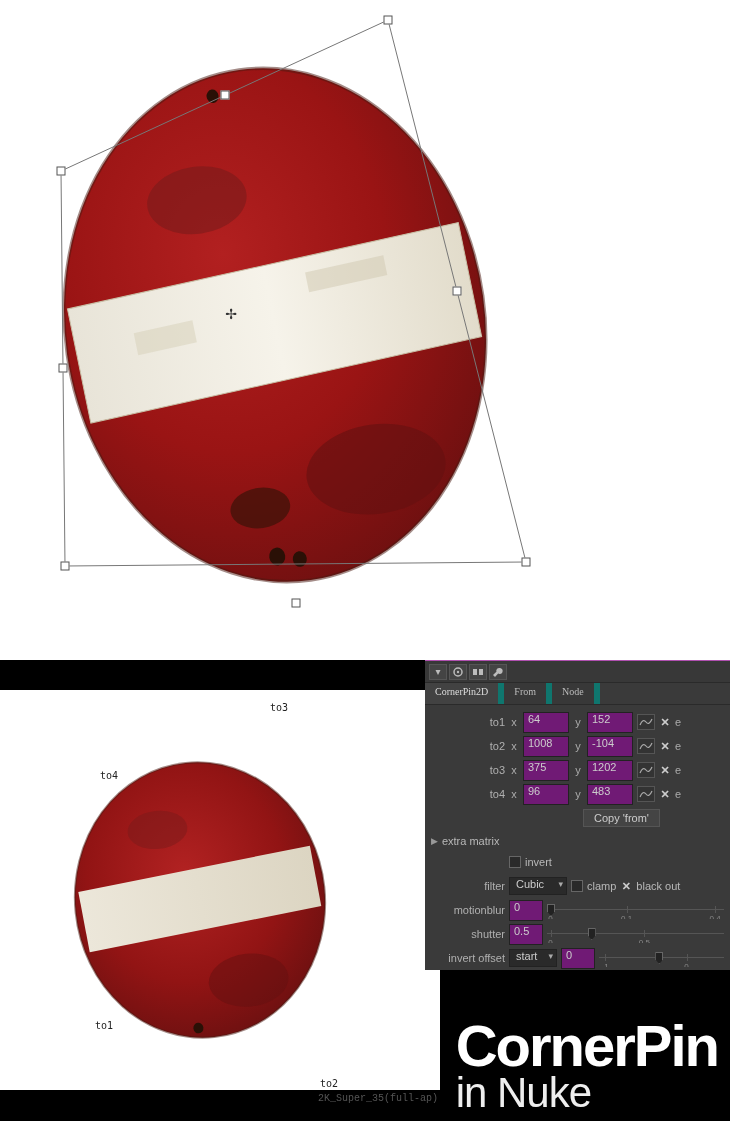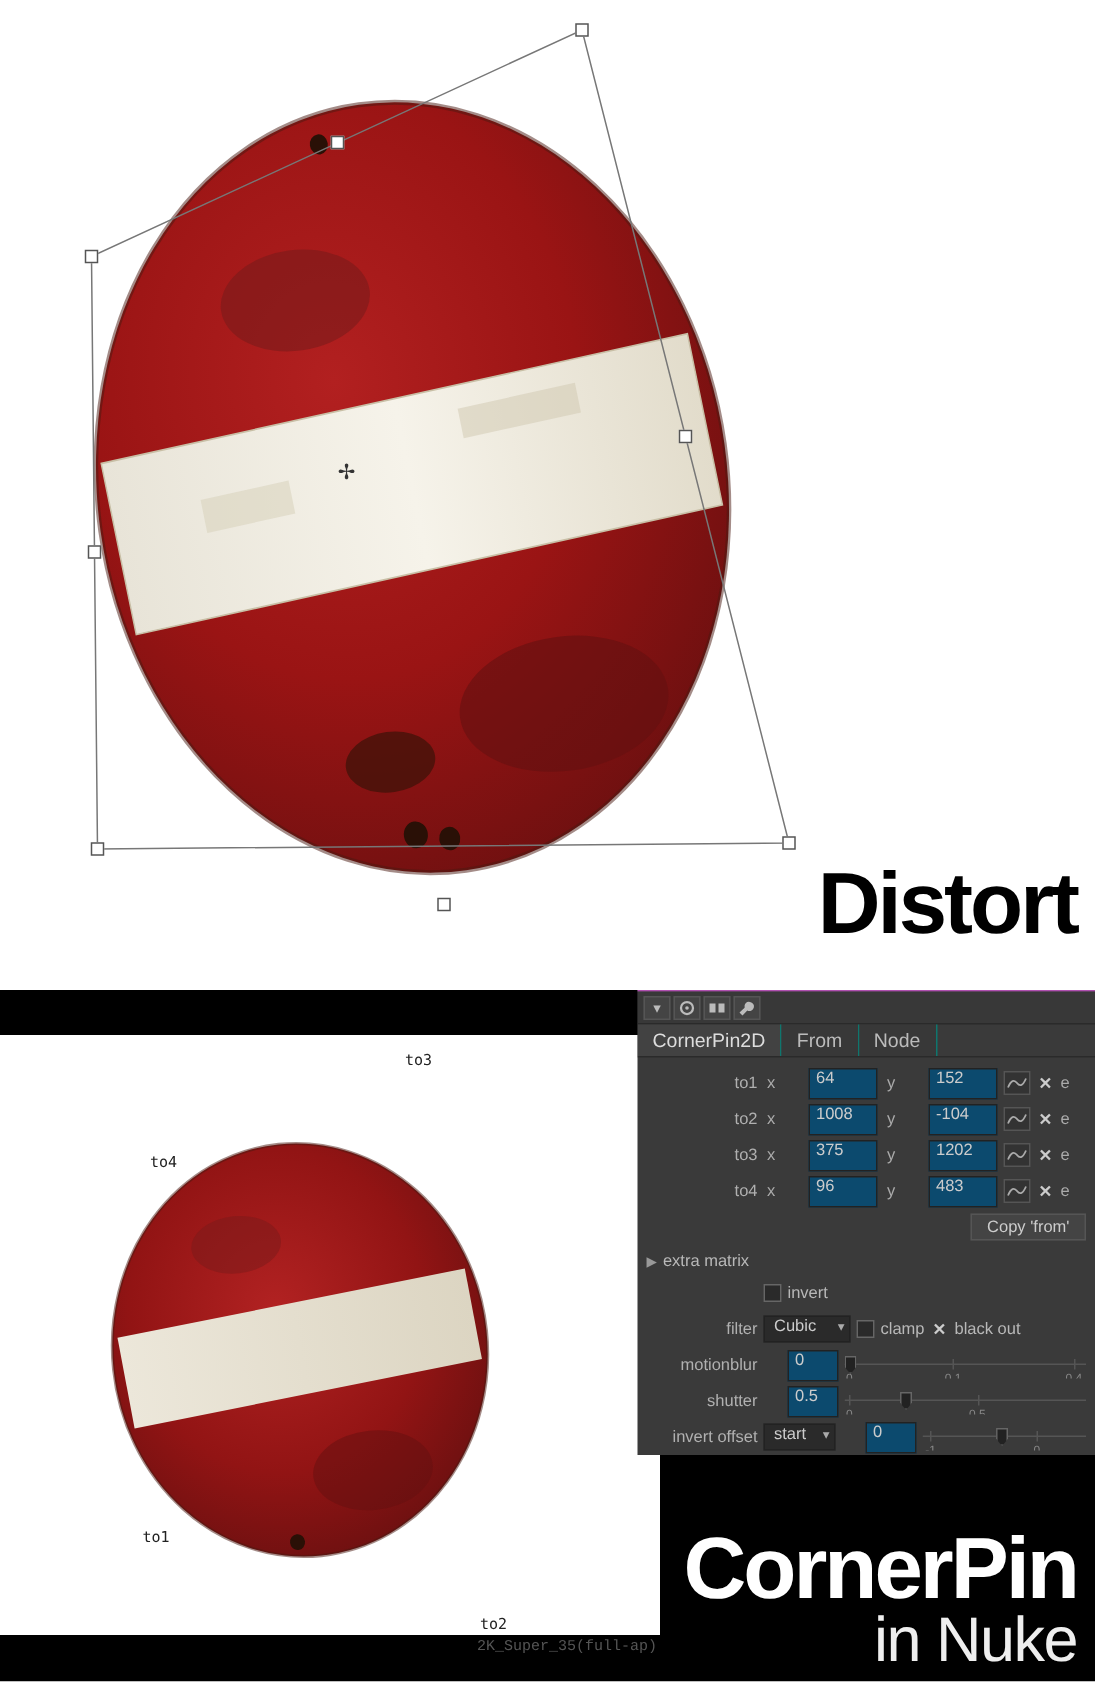--- a/index.html
+++ b/index.html
@@ -88,32 +88,32 @@
     font-size:10px; color:#bbb;
   }
   .nk-hbtn svg { width:12px; height:12px; }
   .nk-node-name {
     flex:1; background:#2d2d2d; height:16px; line-height:16px;
     padding:0 6px; color:#bbb; margin-left:6px;
   }
   .nk-tabs { display:flex; height:22px; border-bottom:1px solid #2a2a2a; }
   .nk-tab {
     padding:3px 10px; background:#383838; color:#bbb;
-    border-right:1px solid #0f766e; font-size:13px;
+    border-right:6px solid #0f766e; font-size:10px;font-family:Liberation Serif, serif;
   }
   .nk-tab.active { background:#424242; color:#ddd; }
   .nk-body { padding:6px 6px; }
   .nk-row {
     display:flex; align-items:center; height:22px; gap:4px; margin-bottom:2px;
   }
   .nk-label { width:74px; text-align:right; color:#b0b0b0; }
   .nk-xy { color:#aaa; width:10px; text-align:center; }
   .nk-input {
-    background:#0c4a6e; color:#ccc; border:1px solid #222;
-    height:21px; padding:0 4px; width:46px; font-size:11px;margin-left:16px;
+    background:#701a75; color:#ccc; border:1px solid #222;
+    height:21px; padding:0 4px; width:46px; font-size:11px;
   }
   .nk-anim {
     width:18px; height:16px; background:#333; border:1px solid #555;
     display:flex; align-items:center; justify-content:center;
   }
   .nk-anim svg { width:14px; height:10px; }
   .nk-x { color:#ccc; width:12px; text-align:center; font-weight:bold; }
   .nk-e { color:#aaa; width:10px; }
   .nk-button {
     background:#444; border:1px solid #555; color:#ccc;
@@ -143,21 +143,21 @@
   .nk-tick-label {
     position:absolute; top:8px; font-size:8px; color:#888; transform:translateX(-50%);
   }
   .nk-slider-knob {
     position:absolute; width:8px; height:12px; background:#222; top:3px;
     border:1px solid #666;
     clip-path: polygon(0 0,100% 0,100% 60%,50% 100%,0 60%);
   }
 
   .nk-title {
-    position:absolute; right:12px; bottom:8px; text-align:right;
+    position:absolute; right:12px; bottom:8px; text-align:left;
     line-height:0.95;
   }
   .nk-title .t1 {
     font-weight:900; font-size:58px; color:#fff; letter-spacing:-2px;
     font-family: Arial, "Helvetica Neue", sans-serif;
   }
   .nk-title .t2 {
     font-weight:200; font-size:42px; color:#eee; letter-spacing:-1px;
     font-family: "Helvetica Neue", Arial, sans-serif;
   }
@@ -214,21 +214,20 @@
   <div class="ps-handle" style="left:388px; top:20px"></div>
   <div class="ps-handle" style="left:526px; top:562px"></div>
   <div class="ps-handle" style="left:65px; top:566px"></div>
   <div class="ps-handle" style="left:225px; top:95px"></div>
   <div class="ps-handle" style="left:457px; top:291px"></div>
   <div class="ps-handle" style="left:296px; top:603px"></div>
   <div class="ps-handle" style="left:63px; top:368px"></div>
   <div class="ps-center" style="left:231px; top:314px">✢</div>
 
   <div class="ps-title">
-    <div class="t1">Distort</div>
   </div>
 </div>
 
 <div class="nk-panel">
 
   <div class="nk-viewer">
     <div class="nk-sign">
       <svg viewBox="0 0 280 280" width="280" height="280">
         <defs>
           <radialGradient id="rust2" cx="45%" cy="40%" r="65%">
@@ -342,21 +341,21 @@
         <div class="nk-input">483</div>
         <div class="nk-anim">
             <svg viewBox="0 0 14 10">
               <path d="M1 8 Q4 1 7 5 T13 2" fill="none" stroke="#aaa" stroke-width="1.2"></path>
             </svg>
           </div>
         <div class="nk-x">✕</div>
         <div class="nk-e">e</div>
       </div>
 
-      <div class="nk-row" style="justify-content:flex-end; padding-left:88px">
+      <div class="nk-row" style="justify-content:center; padding-left:88px">
         <button class="nk-button">Copy 'from'</button>
       </div>
 
       <div class="nk-disclose">
         <span class="nk-tri">▶</span>
         <span>extra matrix</span>
       </div>
 
       <div class="nk-row">
         <div class="nk-label"></div>

